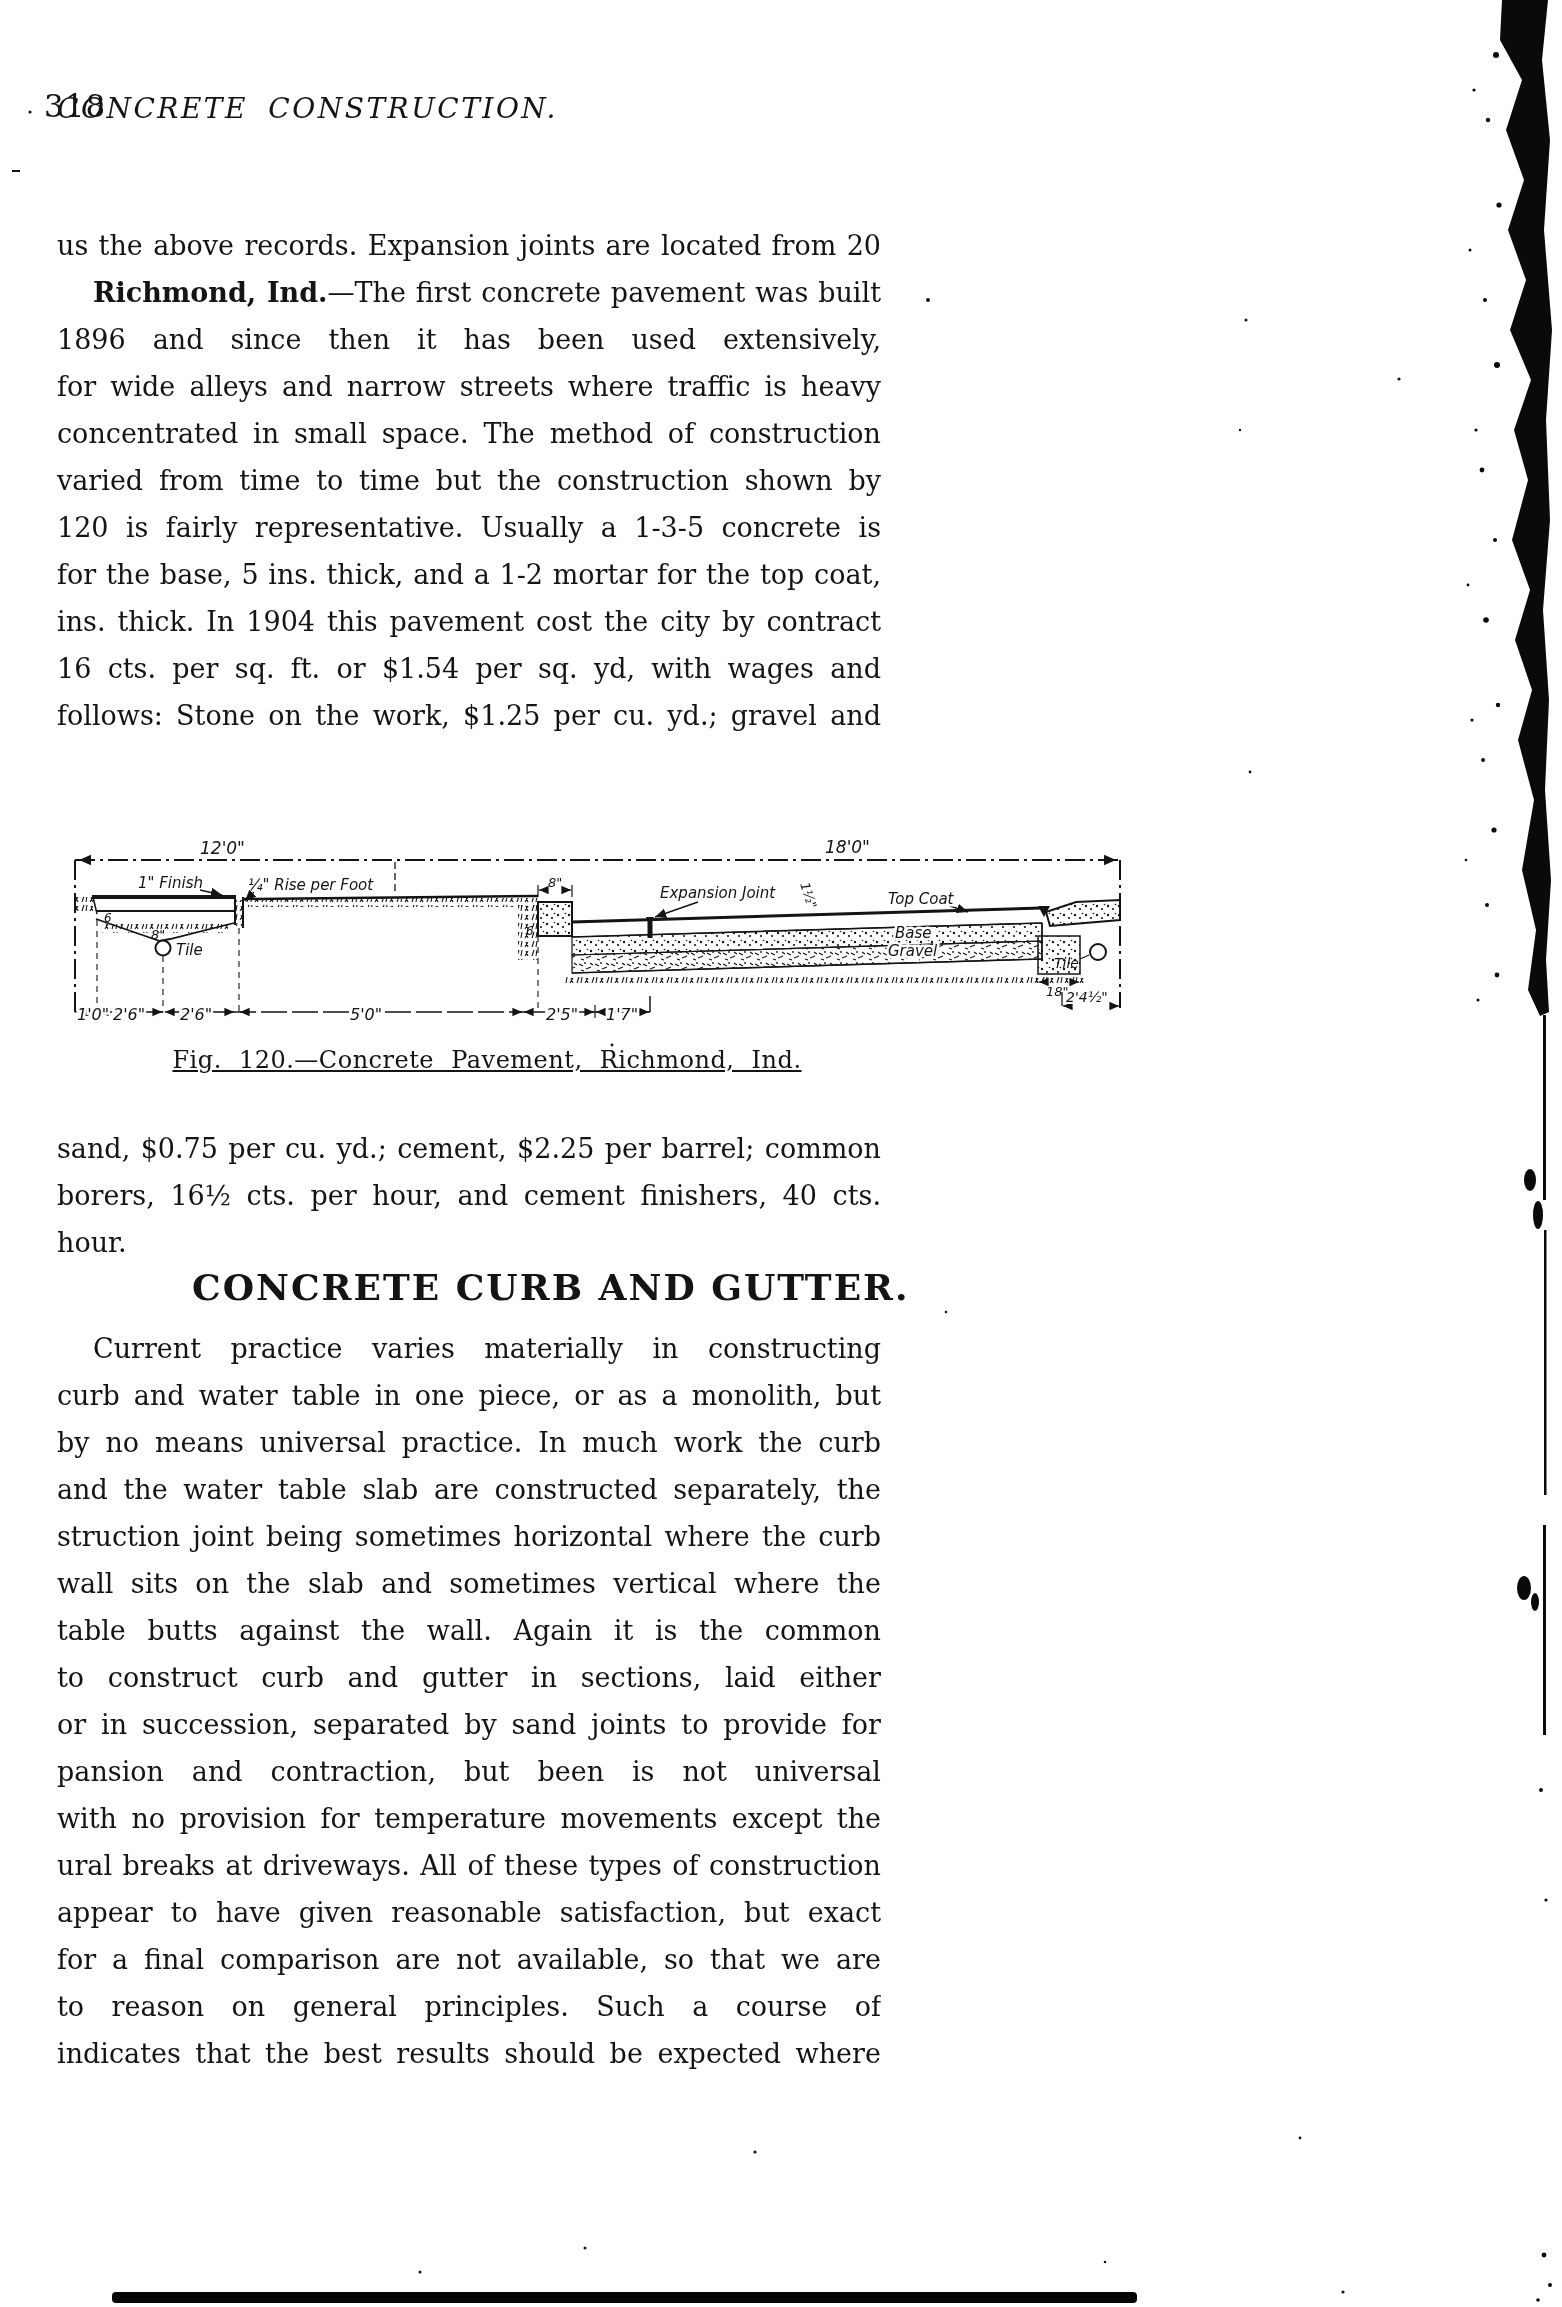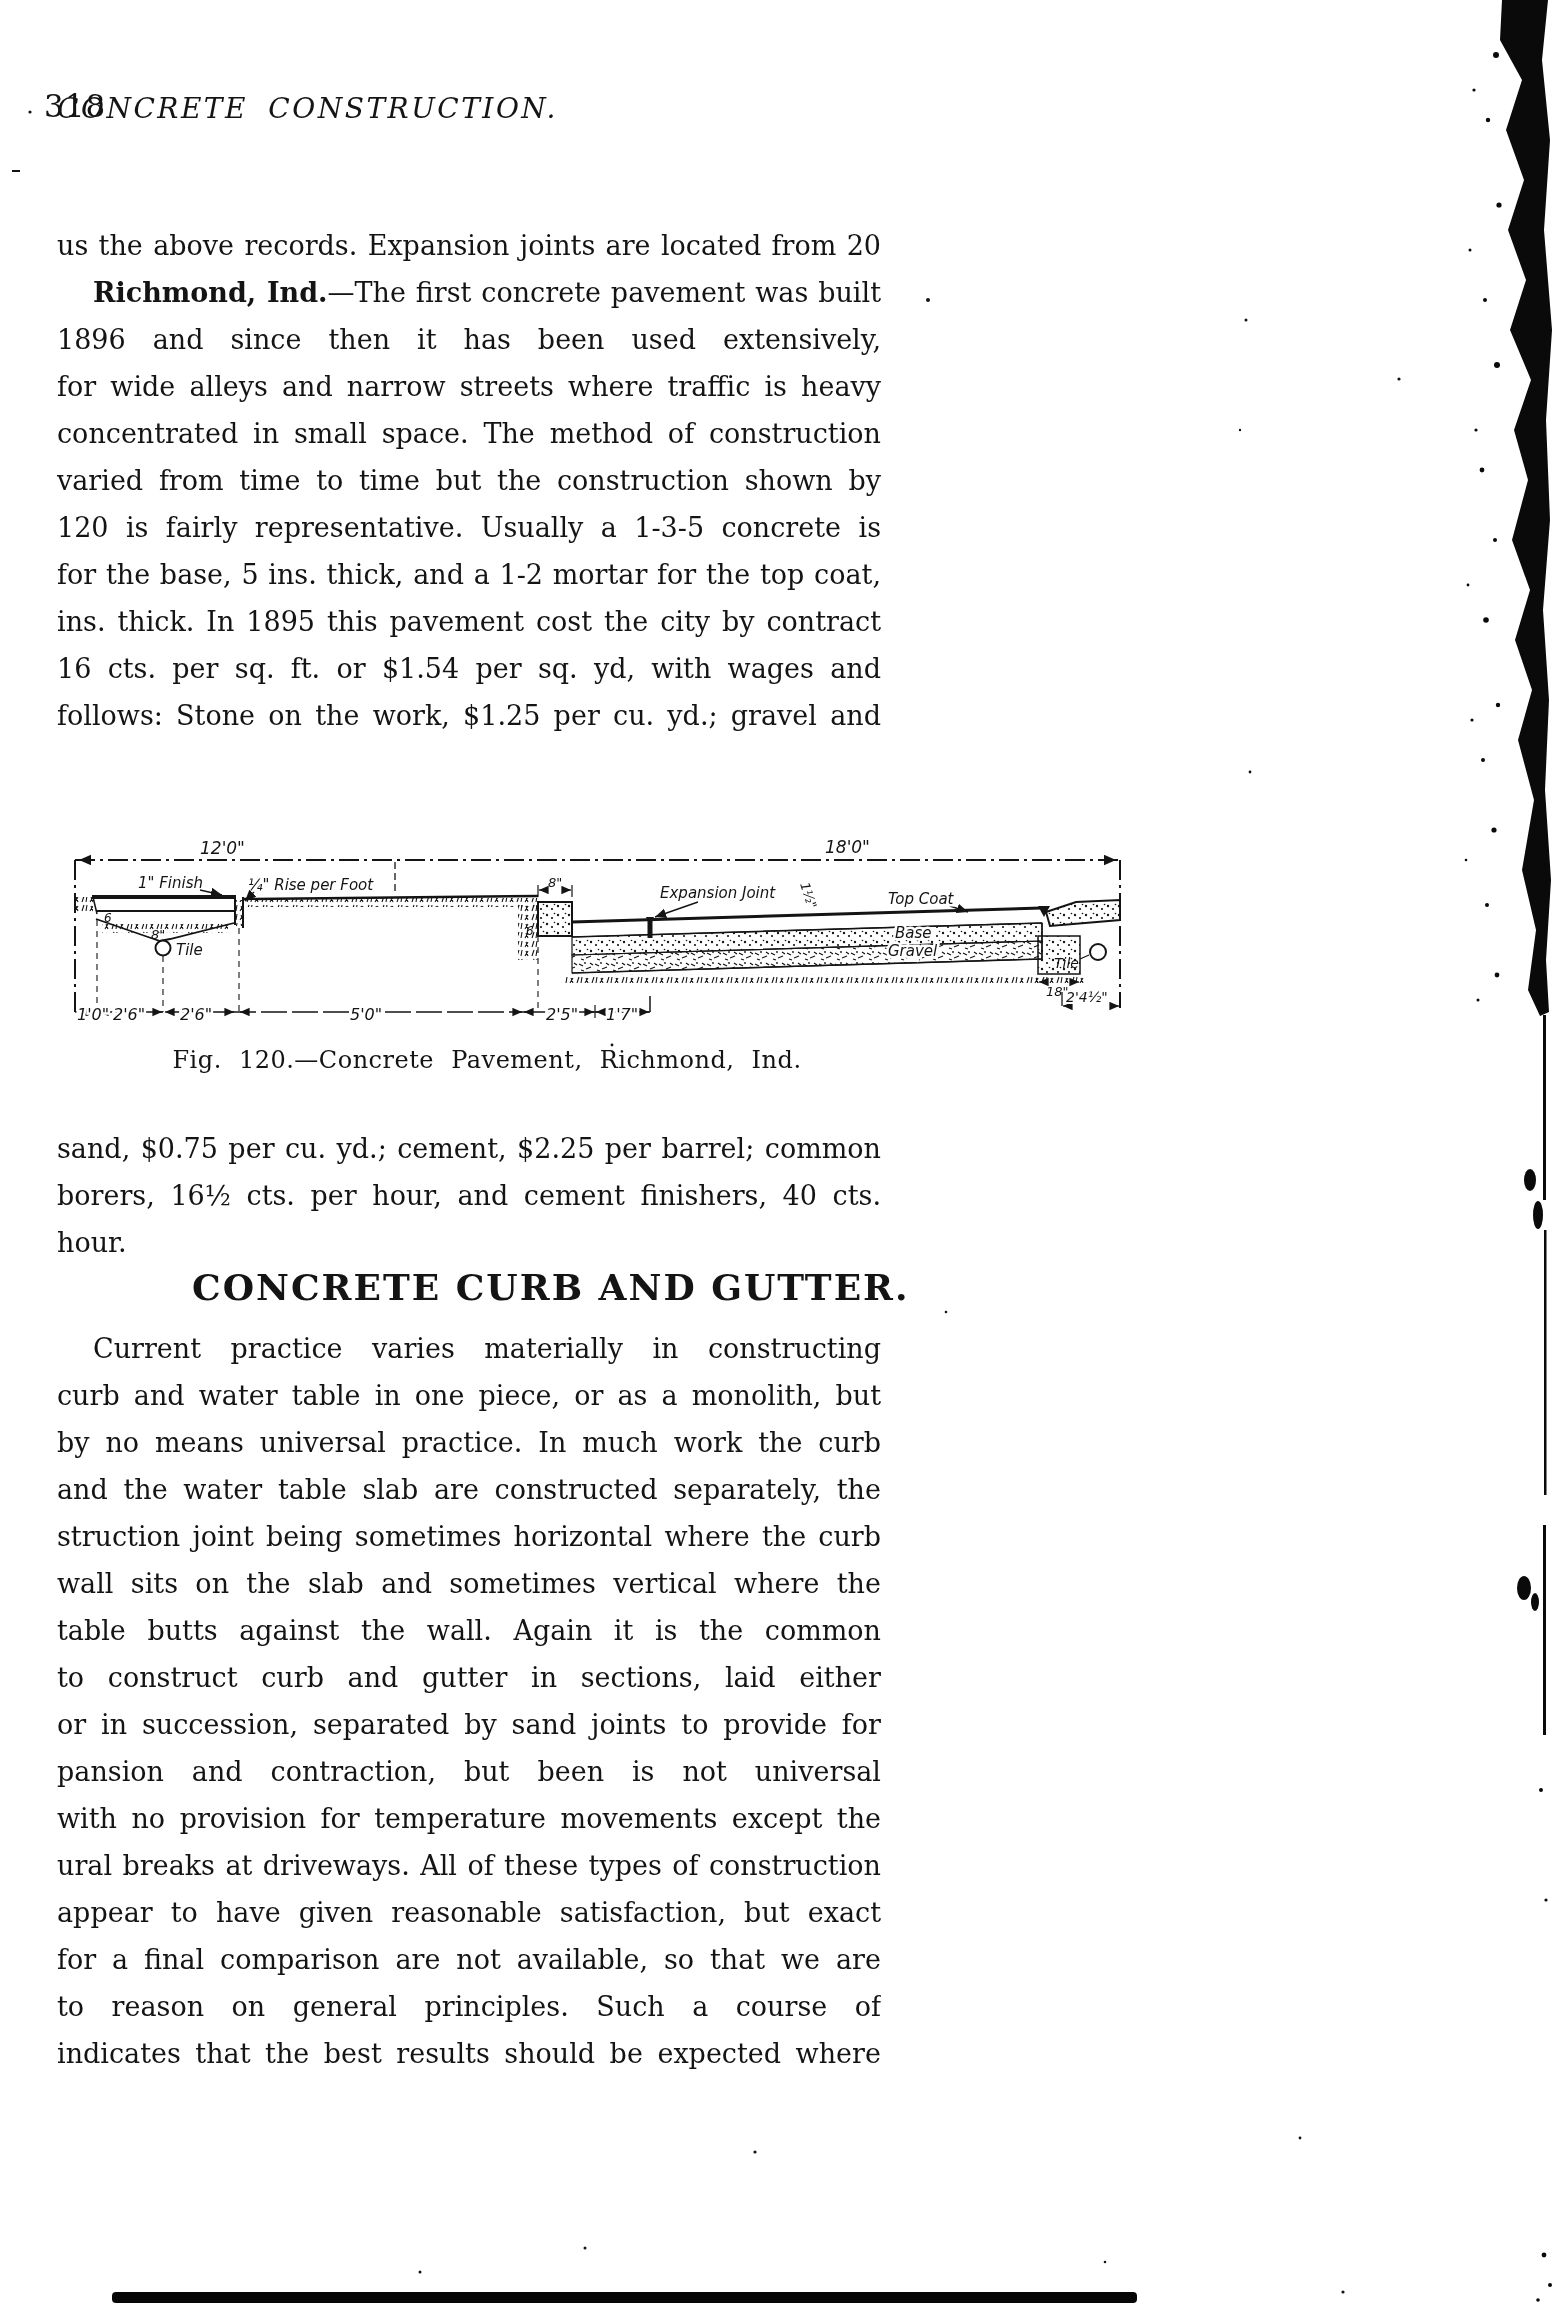--- a/index.html
+++ b/index.html
@@ -12,21 +12,21 @@
   .flow{position:absolute;left:57px;width:824px;}
   .flow1{top:222px;}
   .flow2{top:1125px;}
   .para{width:100%;}
   .tline{font-size:27px;line-height:47px;height:47px;overflow:hidden;
          text-align:justify;text-align-last:justify;word-spacing:1px;}
   .tline.endline{text-align-last:left;}
   .tline.indent{text-indent:36px;}
   .tline b{font-weight:bold;}
   .caption{position:absolute;left:57px;top:1046px;width:860px;text-align:center;
-           font-size:24px;word-spacing:9px;letter-spacing:0.5px;}
+           font-size:24px;word-spacing:9px;letter-spacing:0.5px;text-decoration:underline;}
   .heading{font-weight:bold;font-size:36px;letter-spacing:2px;line-height:47px;
            margin:-2px 0 14px 135px;white-space:nowrap;}
   .figwrap{position:absolute;left:50px;top:840px;width:1090px;height:205px;}
   svg text{font-family:"DejaVu Sans","Liberation Sans",sans-serif;font-style:italic;fill:#141414;}
   .noise,.specks{position:absolute;left:0;top:0;pointer-events:none;}
   .botbar{position:absolute;left:112px;top:2292px;width:1025px;height:11px;
           background:#060606;border-radius:4px;}
 </style>
 </head>
 <body>
@@ -42,21 +42,21 @@
       </div>
     <div class="para">
       <div class="tline indent"><b>Richmond, Ind.</b><span>—The first concrete pavement was built in</span></div>
       <div>
           <div class="tline">1896 and since then it has been used extensively, especially</div>
           <div class="tline">for wide alleys and narrow streets where traffic is heavy and</div>
           <div class="tline">concentrated in small space.  The method of construction has</div>
           <div class="tline">varied from time to time but the construction shown by Fig.</div>
           <div class="tline">120 is fairly representative.  Usually a 1-3-5 concrete is used</div>
           <div class="tline">for the base, 5 ins. thick, and a 1-2 mortar for the top coat, 1½</div>
-          <div class="tline">ins. thick.  In 1895 this pavement cost the city by contract</div>
+          <div class="tline">ins. thick.  In 1904 this pavement cost the city by contract</div>
           <div class="tline">16 cts. per sq. ft. or $1.54 per sq. yd, with wages and prices as</div>
           <div class="tline">follows:  Stone on the work, $1.25 per cu. yd.; gravel and</div>
         </div>
     </div>
   </div>
 
   <div class="figwrap">
   <svg width="1090" height="205" viewBox="0 0 1090 205">
     <defs>
       <marker id="ar" markerWidth="10" markerHeight="8" refX="8" refY="3.5" orient="auto">

